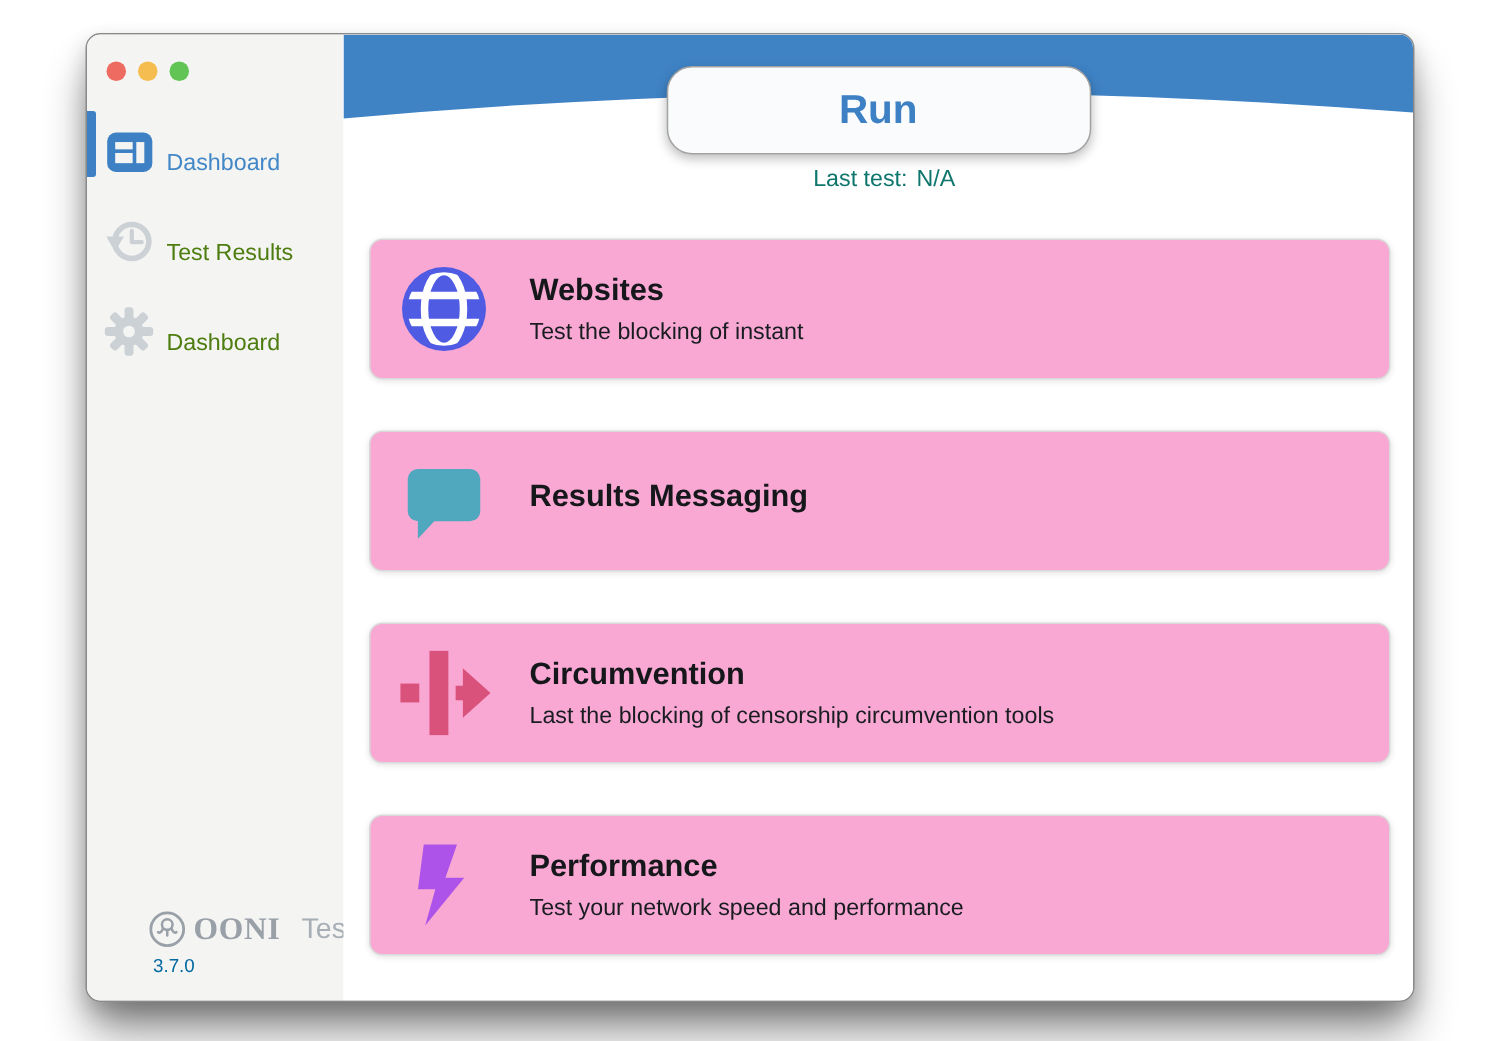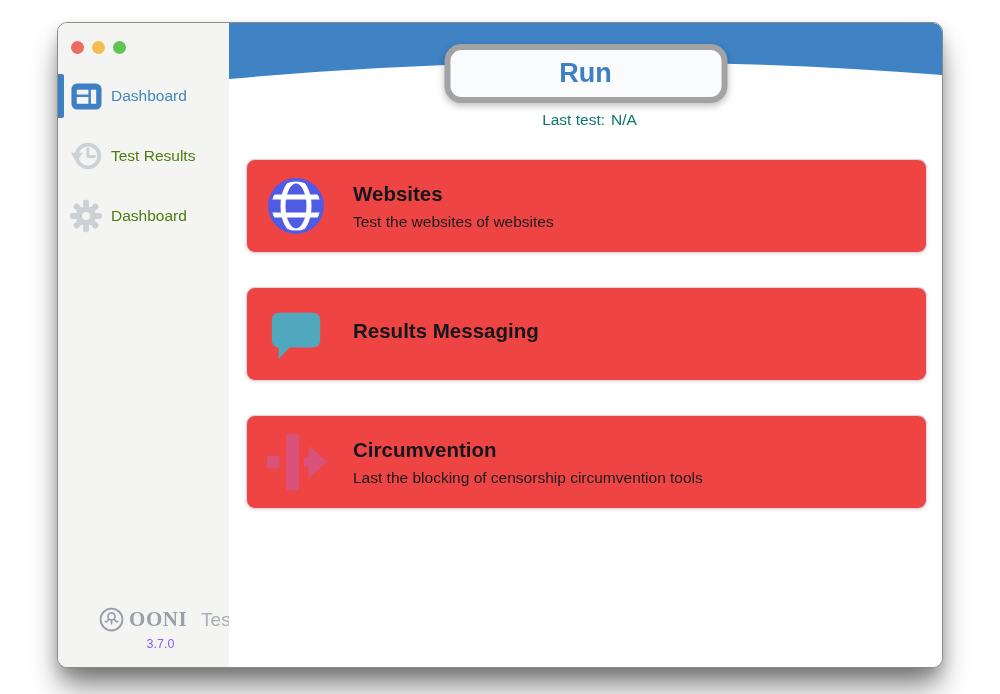--- a/index.html
+++ b/index.html
@@ -8,49 +8,49 @@
 
   .window{position:absolute;left:57px;top:22px;width:886px;height:646px;display:flex;
     border-radius:10px;border:1px solid #8a8a8a;background:#fff;overflow:hidden;
     box-shadow:0 22px 30px -4px rgba(0,0,0,0.48), 0 6px 14px rgba(0,0,0,0.18);}
 
   
   .sidebar{width:171px;flex-shrink:0;background:#f4f4f3;position:relative;}
   .traffic{position:absolute;top:18px;left:13px;display:flex;gap:8px;}
   .dot{width:13px;height:13px;border-radius:50%;cursor:pointer;}
   .nav{position:absolute;top:51px;left:0;right:0;}
-  .nav-item{height:44px;display:flex;align-items:center;margin-bottom:16px;position:relative;
+  .nav-item{height:44px;display:flex;align-items:flex-end;margin-bottom:16px;position:relative;
     padding-left:11px;gap:8px;cursor:pointer;}
   .active-bar{position:absolute;left:0;top:0;width:6px;height:44px;background:#3d81c4;
     border-radius:0 2px 2px 0;}
   .nav-label{font-size:15.5px;color:#4d7c0f;}
   .nav-item.active .nav-label{color:#4287c6;font-weight:500;}
   .nav-icon{display:flex;align-items:center;justify-content:center;width:34px;height:34px;}
 
   .sidebar-footer{position:absolute;bottom:16px;left:0;right:0;margin-left:44px;}
   .brand-row{display:flex;align-items:center;justify-content:center;gap:5px;padding-left:4px;}
   .brand-name{font-family:"Liberation Serif", serif;font-weight:700;font-size:21px;color:#99a0a7;
     letter-spacing:.5px;}
   .brand-sep{width:2px;height:20px;background:#b9bfc5;margin:0 2px;}
   .brand-product{font-size:19px;color:#a7aeb5;}
-  .brand-version{text-align:center;padding-right:10px;font-size:12.5px;color:#8b5cf6;margin-top:5px;}
+  .brand-version{text-align:left;padding-right:10px;font-size:12.5px;color:#0369a1;margin-top:5px;}
 
   
   .main{flex:1;position:relative;background:#fff;}
   .band{position:absolute;top:0;left:0;width:100%;height:80px;display:block;}
   .run-button{position:absolute;top:21px;left:50%;transform:translateX(-50%);width:283px;height:59px;
-    background:#fafbfc;border:6px solid #a3a3a3;border-radius:17px;display:flex;align-items:center;
+    background:#fafbfc;border:1px solid #a3a3a3;border-radius:17px;display:flex;align-items:center;
     justify-content:center;font-size:27px;font-weight:700;color:#3d81c4;cursor:pointer;
     box-shadow:0 3px 7px rgba(0,0,0,0.25);}
   .last-test{position:absolute;top:88px;left:4px;width:100%;text-align:center;font-size:15.5px;
     line-height:17px;color:#0f766e;}
   .last-test b{font-weight:400;margin-left:6px;}
 
   .cards{position:absolute;top:136px;left:17px;right:15px;display:flex;flex-direction:column;gap:34px;}
-  .card{height:94px;background:#ef4444;border:1px solid #d9d9d9;border-radius:9px;display:flex;
+  .card{height:94px;background:#f9a8d4;border:1px solid #d9d9d9;border-radius:9px;display:flex;
     align-items:center;padding:0 18px;gap:26px;cursor:pointer;box-shadow:0 1px 4px rgba(0,0,0,0.12);}
   .card-icon{width:62px;height:62px;display:flex;align-items:center;justify-content:center;flex-shrink:0;}
   .card-title{font-size:20.5px;font-weight:700;color:#15171b;margin-bottom:7px;}
   .card-desc{font-size:15.5px;color:#191c20;}
 </style>
 </head>
 <body>
 
 <div class="window">
 
@@ -148,21 +148,21 @@
             <circle cx="30" cy="30" r="28" fill="#4e5be2"></circle>
             <g stroke="#ffffff" stroke-width="5" fill="none" clip-path="url(#gc)">
               <ellipse cx="30" cy="30" rx="13" ry="25"></ellipse>
               <line x1="3" y1="21" x2="57" y2="21"></line>
               <line x1="3" y1="39" x2="57" y2="39"></line>
             </g>
           </svg>
         </span>
         <div class="card-text">
           <div class="card-title">Websites</div>
-          <div class="card-desc">Test the websites of websites</div>
+          <div class="card-desc">Test the blocking of instant</div>
         </div>
       </div>
 
       <div class="card">
         <span class="card-icon">
           <svg viewBox="0 0 60 60" width="58" height="58">
             <rect x="5" y="8" width="50" height="36" rx="7" fill="#4fa8bd"></rect>
             <polygon points="12,41 26,41 12,56" fill="#4fa8bd"></polygon>
           </svg>
         </span>
@@ -179,16 +179,27 @@
             <rect x="40" y="27" width="9" height="10"></rect>
             <polygon points="45,15 64,32 45,49"></polygon>
           </svg>
         </span>
         <div class="card-text">
           <div class="card-title">Circumvention</div>
           <div class="card-desc">Last the blocking of censorship circumvention tools</div>
         </div>
       </div>
 
+      <div class="card">
+        <span class="card-icon">
+          <svg viewBox="0 0 56 60" width="54" height="58" fill="#ae53ea">
+            <polygon points="14,2 37,2 29,25 42,25 15,58 22,33 10,33"></polygon>
+          </svg>
+        </span>
+        <div class="card-text">
+          <div class="card-title">Performance</div>
+          <div class="card-desc">Test your network speed and performance</div>
+        </div>
+      </div>
 
     </div>
   </div>
 </div>
 
 </body></html>

